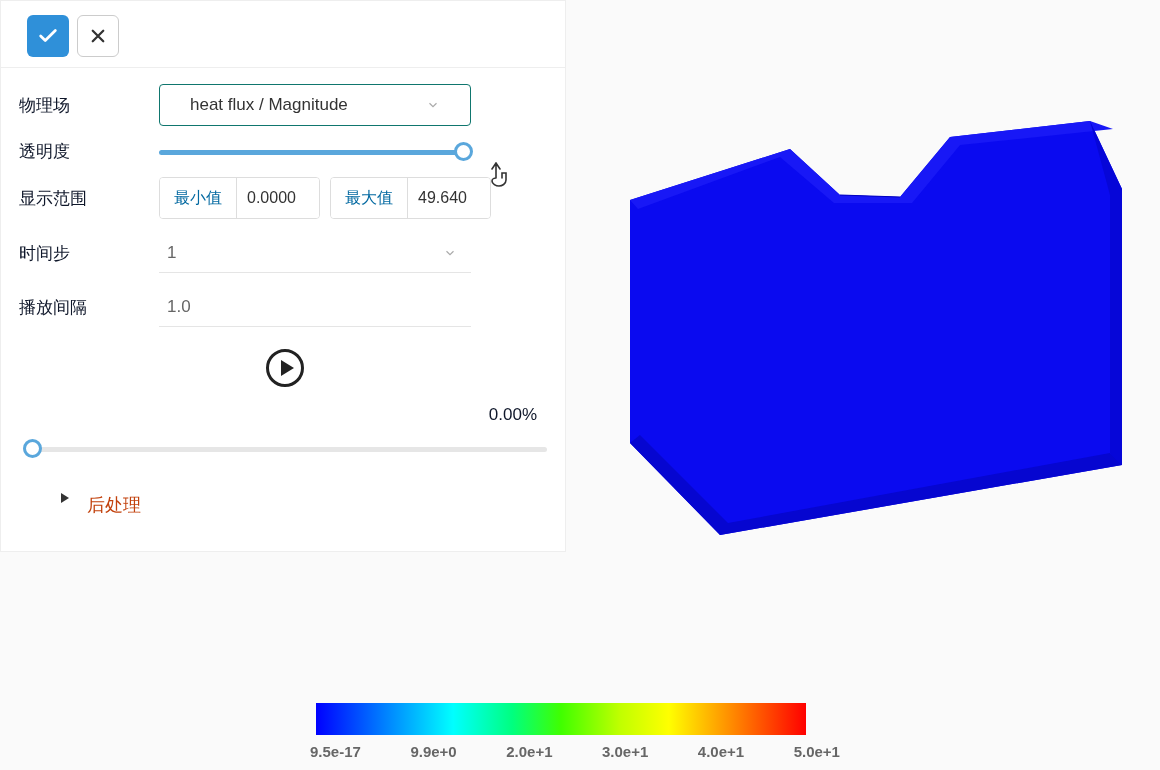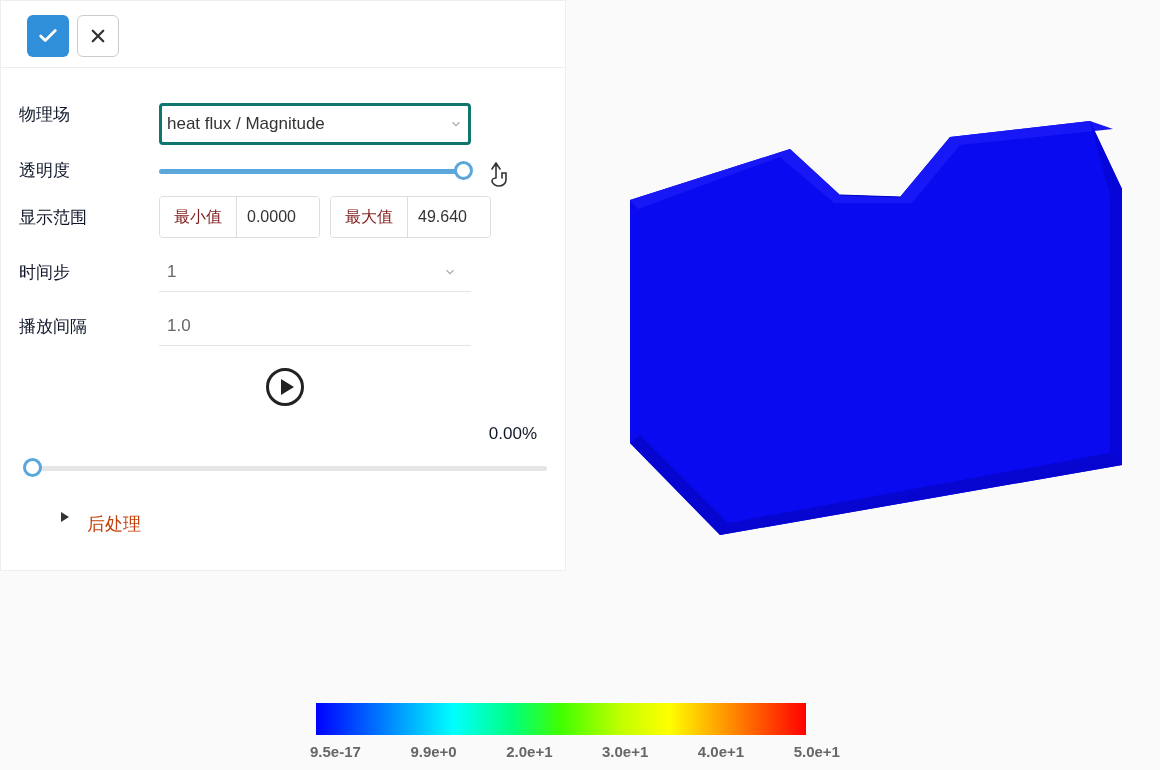--- a/index.html
+++ b/index.html
@@ -11,30 +11,30 @@
 .panel-title { font-size: 21px; color: #333; flex: 1; }
 .btn-icon { width: 42px; height: 42px; border-radius: 6px; display: flex; align-items: center; justify-content: center; margin-left: 8px; cursor: pointer; }
 .btn-confirm { background: #2f90d9; color: #fff; }
 .btn-close { background: #fff; border: 1.5px solid #ccc; color: #333; }
 
 .panel-body { padding: 16px 14px 8px 18px; }
 .row { display: flex; align-items: center; margin-bottom: 14px; }
 .row-label { width: 140px; font-size: 17px; color: #0f172a; }
 .row-ctrl { flex: 1; }
 
-.select { width: 312px; height: 42px; border: 3px solid #0f766e; border-radius: 4px; display: flex; align-items: center; padding: 0 5px; font-size: 17px; color: #333; cursor: pointer; justify-content: space-between; margin-top: 19px; }
+.select { width: 312px; height: 42px; border: 1px solid #0f766e; border-radius: 4px; display: flex; align-items: center; padding: 0 30px; font-size: 17px; color: #333; cursor: pointer; justify-content: space-between; }
 .chev { width: 14px; height: 14px; display: inline-block; }
 
 .slider-wrap { position: relative; width: 312px; height: 18px; }
 .slider-track { position: absolute; top: 7px; left: 0; right: 0; height: 5px; background: #5aa7dc; border-radius: 3px; }
 .slider-thumb { position: absolute; top: -1px; width: 19px; height: 19px; background: #fff; border: 3px solid #5aa7dc; border-radius: 50%; cursor: pointer; }
 
 .range-group { display: flex; gap: 10px; }
 .input-grp { display: flex; border: 1px solid #ddd; border-radius: 4px; overflow: hidden; height: 42px; }
-.input-addon { display: flex; align-items: center; padding: 0 14px; font-size: 16px; color: #7f1d1d; border-right: 1px solid #ddd; background: #fff; }
+.input-addon { display: flex; align-items: center; padding: 0 14px; font-size: 16px; color: #0369a1; border-right: 1px solid #ddd; background: #fff; }
 .input-val { width: 82px; border: none; padding: 0 10px; font-size: 16px; color: #333; outline: none; }
 
 .select-sm { width: 312px; height: 40px; border-bottom: 1px solid #e5e5e5; display: flex; align-items: center; padding: 0 14px 0 8px; font-size: 17px; color: #666; cursor: pointer; justify-content: space-between; }
 
 .play-row { display: flex; justify-content: center; padding: 8px 0 6px; }
 .play-btn { width: 38px; height: 38px; border: 3px solid #222; border-radius: 50%; display: flex; align-items: center; justify-content: center; cursor: pointer; }
 .play-tri { width: 0; height: 0; border-left: 13px solid #222; border-top: 8px solid transparent; border-bottom: 8px solid transparent; margin-left: 4px; }
 
 .percent-row { text-align: right; padding-right: 14px; font-size: 17px; color: #0f172a; margin-top: 12px; margin-bottom: 14px; }
 

